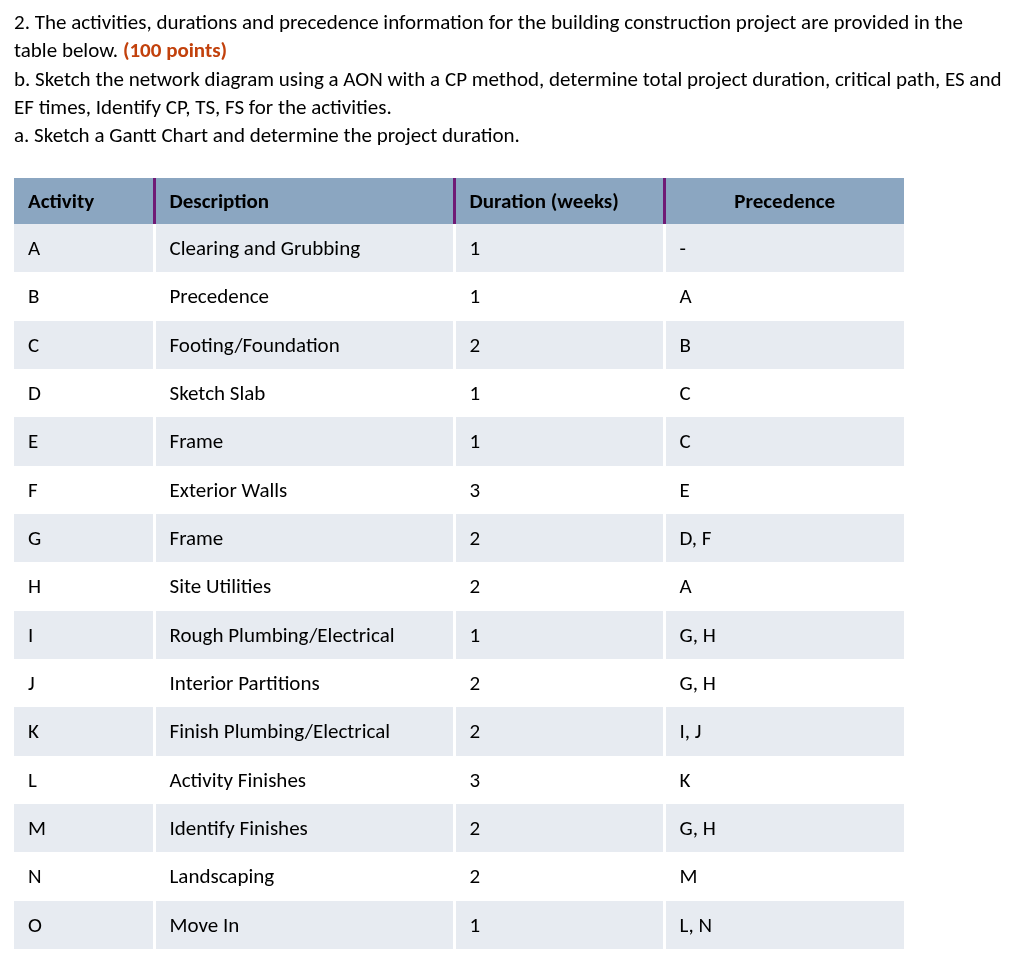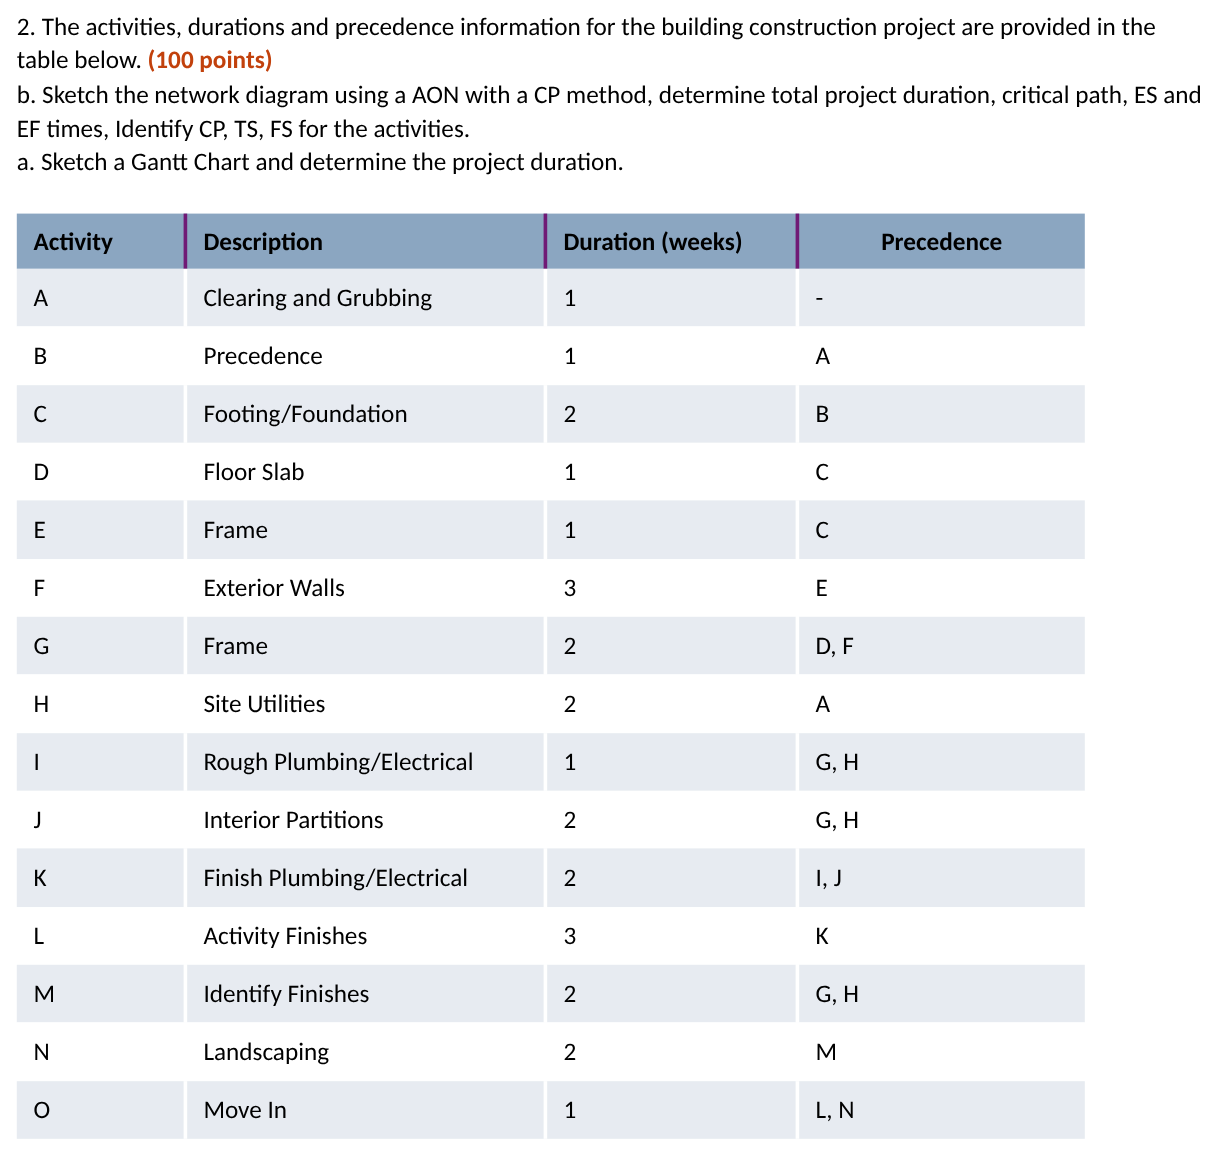--- a/index.html
+++ b/index.html
@@ -100,21 +100,21 @@
       <td>A</td>
     </tr>
     <tr>
       <td>C</td>
       <td>Footing/Foundation</td>
       <td>2</td>
       <td>B</td>
     </tr>
     <tr>
       <td>D</td>
-      <td>Floor Slab</td>
+      <td>Sketch Slab</td>
       <td>1</td>
       <td>C</td>
     </tr>
     <tr>
       <td>E</td>
       <td>Frame</td>
       <td>1</td>
       <td>C</td>
     </tr>
     <tr>

